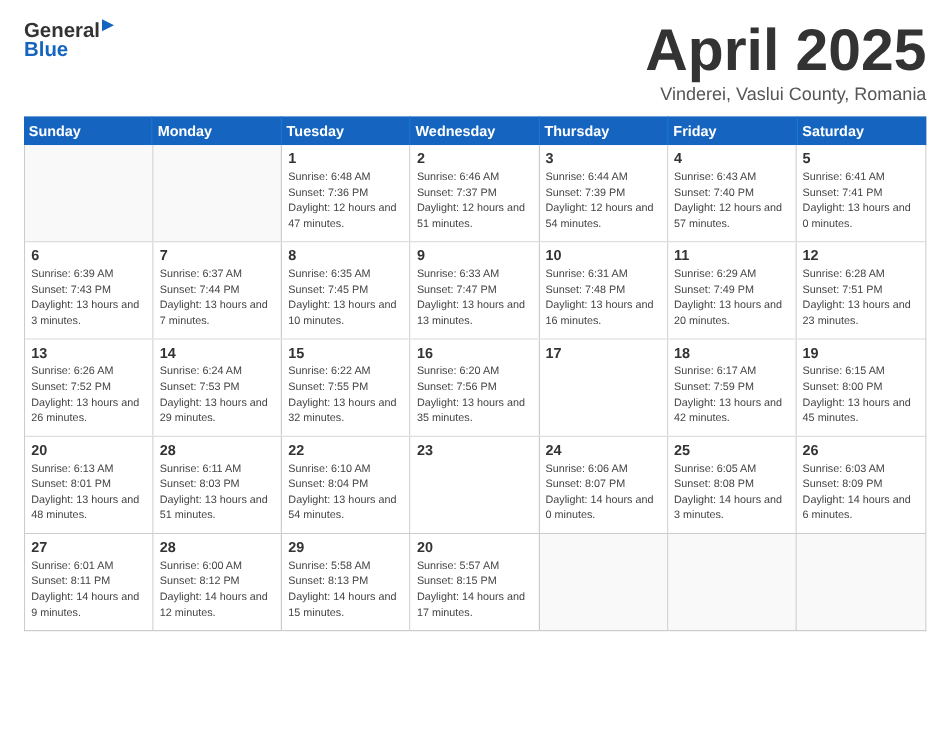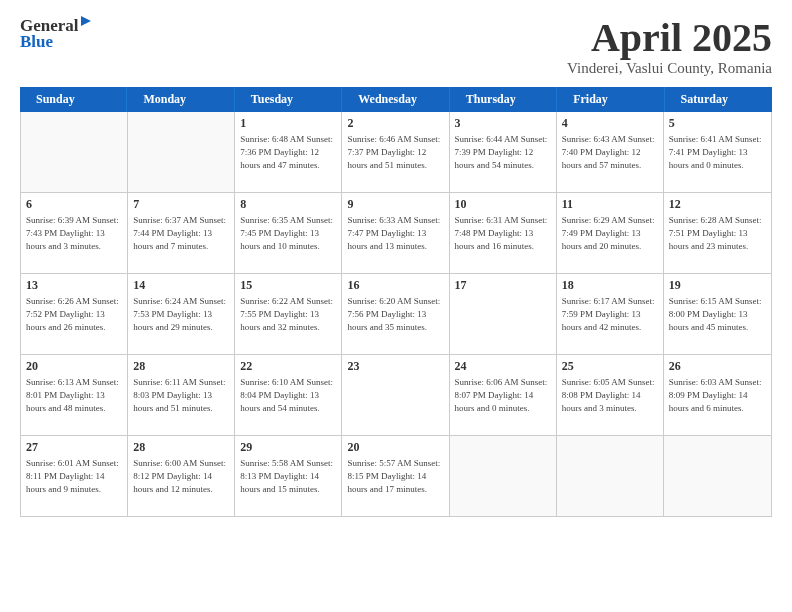--- a/index.html
+++ b/index.html
@@ -9,38 +9,37 @@
       width: 792px;
       height: 612px;
       overflow: hidden;
     }
     .page {
       width: 792px;
       height: 496px;
       padding: 16px 20px 10px 20px;
       display: flex;
       flex-direction: column;
-      font-family: Liberation Serif, serif;
     }
     .header {
       display: flex;
       justify-content: space-between;
       align-items: flex-start;
       margin-bottom: 10px;
     }
     .logo {
       display: flex;
       flex-direction: column;
       align-items: flex-start;
     }
     .title-block {
       text-align: right;
     }
     .month-title {
-      font-size: 40px;
+      font-size: 49px;
       font-weight: bold;
       color: #333;
       line-height: 1.1;
     }
     .location-title {
       font-size: 15px;
       color: #555;
     }
     .calendar {
       flex: 1;
@@ -49,21 +48,21 @@
     }
     .cal-header {
       display: grid;
       grid-template-columns: repeat(7, 1fr);
       background: #1565c0;
     }
     .cal-header-cell {
       color: #fff;
       font-size: 12px;
       font-weight: bold;
-      padding: 5px 16px;
+      padding: 5px 4px;
       text-align: left;
       border-right: 1px solid #1976d2;
     }
     .cal-header-cell:last-child { border-right: none; }
     .cal-body {
       flex: 1;
       display: flex;
       flex-direction: column;
       border: 1px solid #ccc;
       border-top: none;

